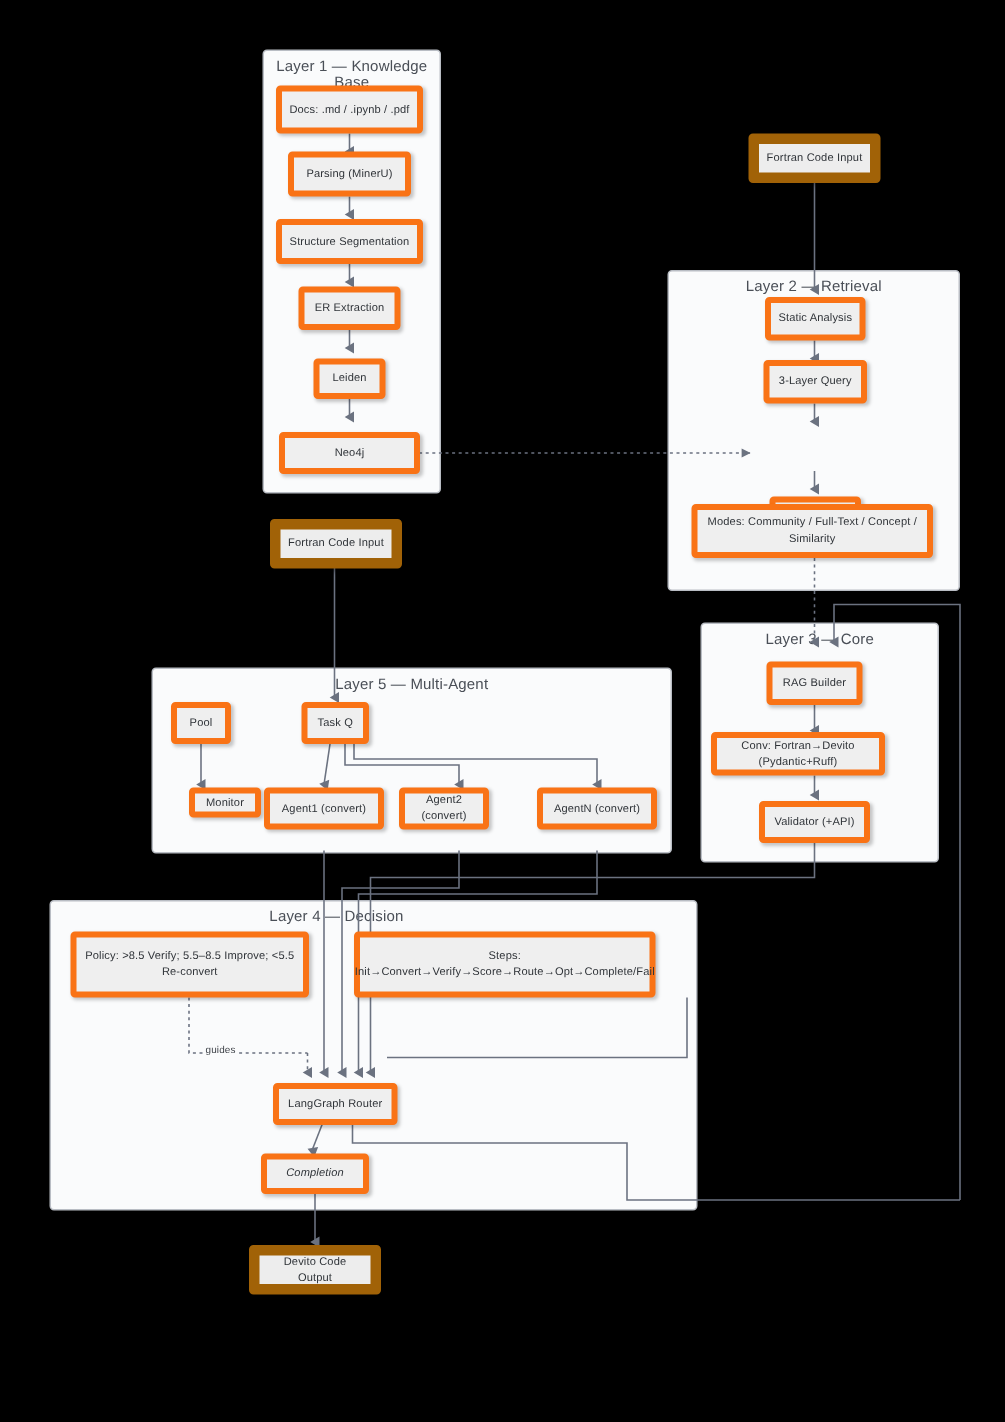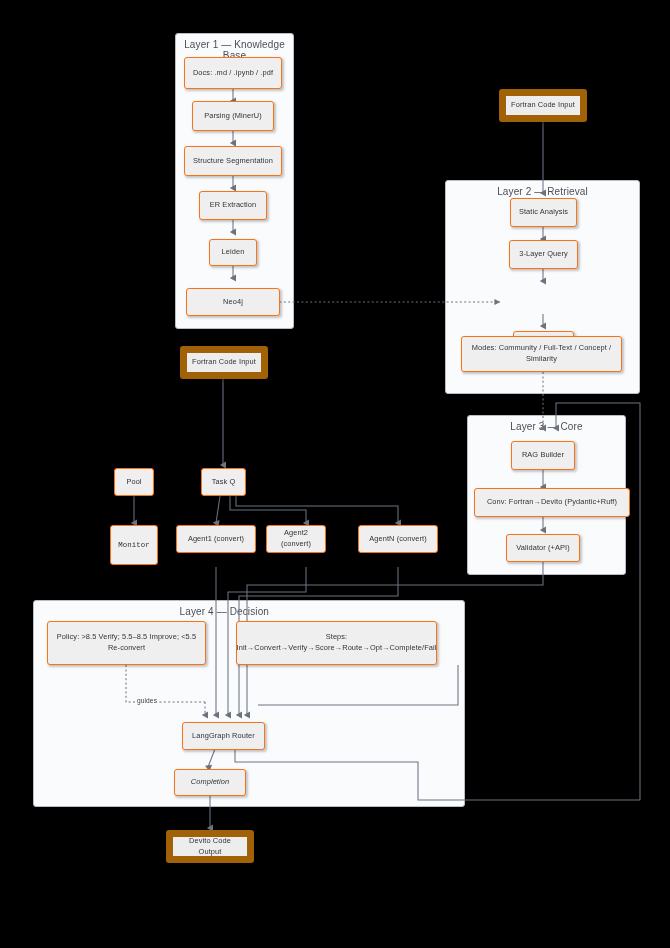--- a/index.html
+++ b/index.html
@@ -39,21 +39,21 @@
     left: 0;
     width: 100%;
     text-align: center;
     font-size: 10px;
     color: #4a4f57;
     letter-spacing: .12px;
   }
   .node {
     position: absolute;
     background: #efefef;
-    border: 1px solid #f97316;
+    border: 4px solid #f97316;
     border-radius: 3px;
     box-shadow: 1.5px 1.5px 2.5px rgba(0,0,0,0.22);
     display: flex;
     align-items: center;
     justify-content: center;
     text-align: center;
     font-size: 7.4px;
     color: #2f3338;
     line-height: 1.45;
     padding: 2px 4px;
@@ -86,20 +86,23 @@
   </div>
 
   <div class="cluster" style="left:445px; top:180px; width:193px; height:212px;">
     <div class="cluster-label">Layer 2 — Retrieval</div>
   </div>
 
   <div class="cluster" style="left:467px; top:415px; width:157px; height:158px;">
     <div class="cluster-label">Layer 3 — Core</div>
   </div>
 
+  <div class="cluster" style="left:101px; top:445px; width:345px; height:122px;">
+    <div class="cluster-label">Layer 5 — Multi-Agent</div>
+  </div>
 
   <div class="cluster" style="left:33px; top:600px; width:430px; height:205px;">
     <div class="cluster-label" style="left:auto; right:195px; width:auto; text-align:left;">Layer 4 — Decision</div>
   </div>
 
   <svg id="edges" viewBox="0 0 670 948">
     <defs>
       <marker id="ah" markerWidth="9" markerHeight="9" refX="4.2" refY="4.2" orient="auto" markerUnits="userSpaceOnUse">
         <path d="M0.6,1.2 L7.8,1.2 L4.2,7.4 z" fill="#6b7280"></path>
       </marker>
@@ -165,28 +168,28 @@
   <div class="node" style="left:186px; top:288px; width:94px; height:28px;">Neo4j</div>
 
   <div class="node strong" style="left:499px; top:89px; width:88px; height:33px;">Fortran Code Input</div>
 
   <div class="node" style="left:510px; top:198px; width:67px; height:29px;">Static Analysis</div>
   <div class="node" style="left:509px; top:240px; width:69px; height:29px;">3-Layer Query</div>
   <div class="node" style="left:513px; top:287px; width:61px; height:27px;margin-top:44px;">GraphRAG</div>
   <div class="node" style="left:461px; top:336px; width:161px; height:36px;">Modes: Community / Full-Text / Concept / Similarity</div>
 
   <div class="node" style="left:511px; top:441px; width:64px; height:29px;">RAG Builder</div>
-  <div class="node" style="left:474px; top:488px; width:156px; height:29px;">Conv: Fortran→Devito (Pydantic+Ruff)</div>
+  <div class="node" style="left:474px; top:488px; width:116px; height:29px;">Conv: Fortran→Devito (Pydantic+Ruff)</div>
   <div class="node" style="left:506px; top:534px; width:74px; height:28px;">Validator (+API)</div>
 
   <div class="node strong" style="left:180px; top:346px; width:88px; height:33px;">Fortran Code Input</div>
 
   <div class="node" style="left:114px; top:468px; width:40px; height:28px;">Pool</div>
   <div class="node" style="left:201px; top:468px; width:45px; height:28px;">Task Q</div>
-  <div class="node" style="left:110px; top:525px; width:48px; height:40px;font-family:Liberation Mono, monospace;">Monitor</div>
+  <div class="node" style="left:126px; top:525px; width:48px; height:20px;">Monitor</div>
   <div class="node" style="left:176px; top:525px; width:80px; height:28px;">Agent1 (convert)</div>
   <div class="node" style="left:266px; top:525px; width:60px; height:28px;">Agent2 (convert)</div>
   <div class="node" style="left:358px; top:525px; width:80px; height:28px;">AgentN (convert)</div>
 
   <div class="node" style="left:47px; top:621px; width:159px; height:44px;">Policy: &gt;8.5 Verify; 5.5–8.5 Improve; &lt;5.5 Re-convert</div>
   <div class="node" style="left:236px; top:621px; width:201px; height:44px;">Steps: Init→Convert→Verify→Score→Route→Opt→Complete/Fail</div>
   <div class="node" style="left:182px; top:722px; width:83px; height:28px;">LangGraph Router</div>
   <div class="node" style="left:174px; top:769px; width:72px; height:27px;font-style:italic;">Completion</div>
 
   <div class="node strong" style="left:166px; top:830px; width:88px; height:33px;">Devito Code Output</div>

